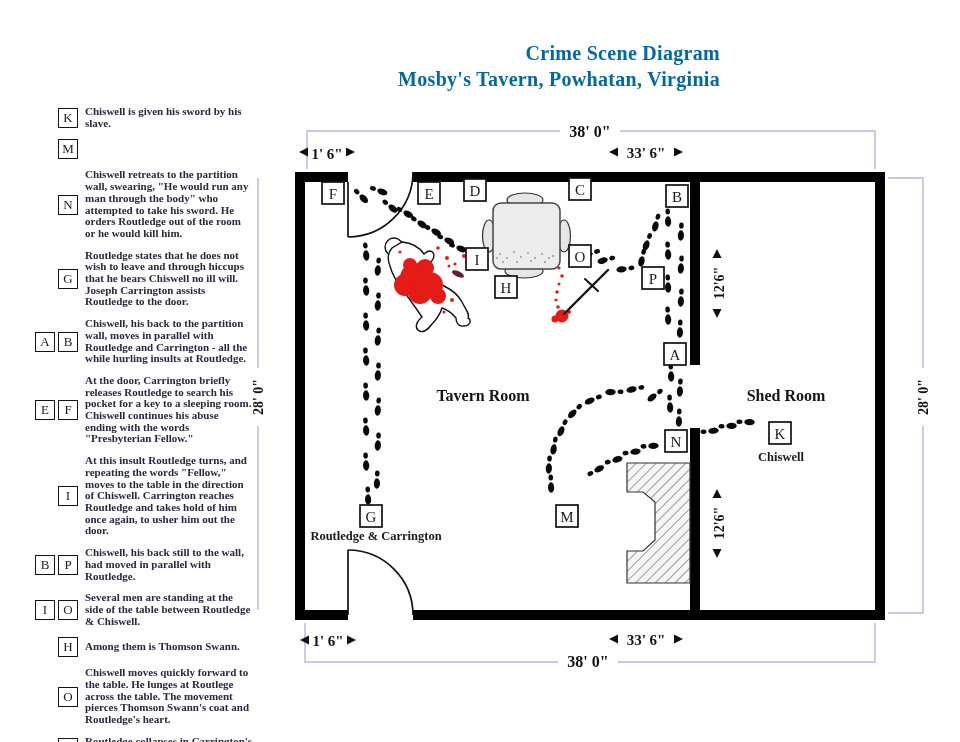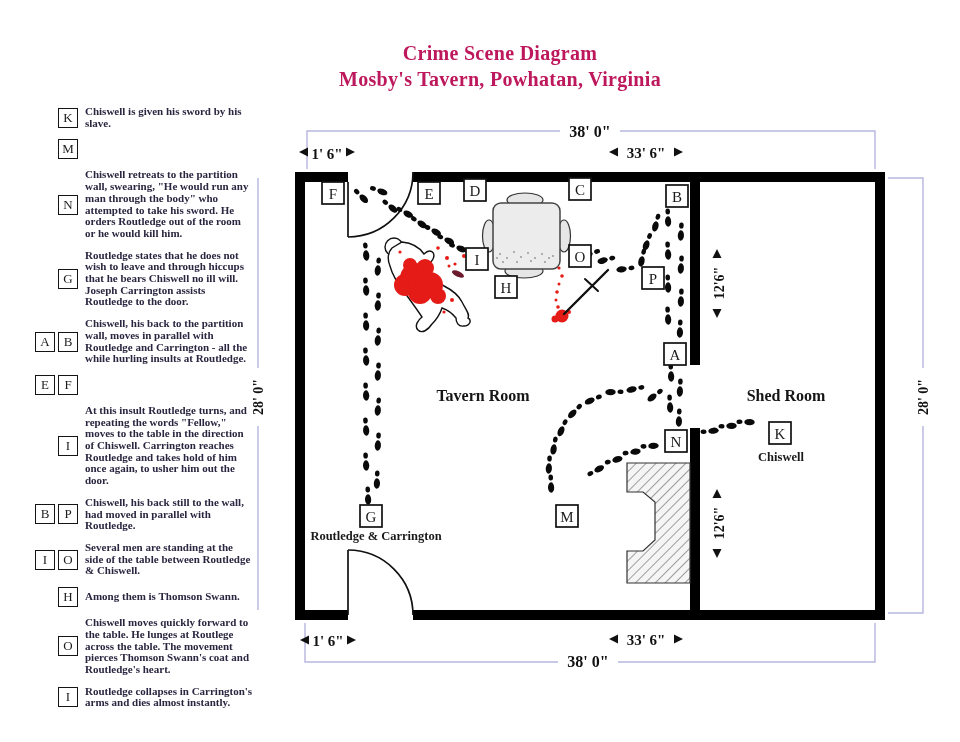--- a/index.html
+++ b/index.html
@@ -1,19 +1,19 @@
 <!DOCTYPE html>
 <html><head>
 <meta charset="utf-8">
 <style>
   html,body{margin:0;padding:0;background:#fff;}
   .page{position:relative;width:960px;height:742px;background:#ffffff;overflow:hidden;
         font-family:"Liberation Serif", serif;}
   
-  .title-block{position:absolute;left:280px;top:40px;width:440px;text-align:center;color:#be185d;}
+  .title-block{position:absolute;left:280px;top:40px;width:440px;text-align:right;color:#0369a1;}
   .title-line{display:block;font-size:20px;font-weight:bold;line-height:26px;letter-spacing:.3px;}
   
   .legend{position:absolute;left:28px;top:106px;width:232px;display:flex;flex-direction:column;gap:10px;}
   .legend-entry{display:flex;align-items:center;}
   .legend-letters{width:50px;min-width:50px;display:flex;justify-content:flex-end;gap:3px;padding-right:7px;}
   .letter-box{width:18px;height:18px;border:1.6px solid #141414;background:#fff;display:flex;
               align-items:center;justify-content:center;font-size:13px;color:#1c1c1c;}
   .legend-text{font-size:11px;line-height:11.7px;font-weight:bold;color:#2a2640;width:168px;}
   
   svg.plan{position:absolute;left:0;top:0;}
@@ -65,20 +65,21 @@
           <div class="letter-box">A</div>
           <div class="letter-box">B</div>
         </div>
         <div class="legend-text">Chiswell, his back to the partition wall, moves in parallel with Routledge and Carrington - all the while hurling insults at Routledge.</div>
       </div>
       <div class="legend-entry">
         <div class="legend-letters">
           <div class="letter-box">E</div>
           <div class="letter-box">F</div>
         </div>
+        <div class="legend-text">At the door, Carrington briefly releases Routledge to search his pocket for a key to a sleeping room. Chiswell continues his abuse ending with the words "Presbyterian Fellow."</div>
       </div>
       <div class="legend-entry">
         <div class="legend-letters">
           <div class="letter-box">I</div>
         </div>
         <div class="legend-text">At this insult Routledge turns, and repeating the words "Fellow," moves to the table in the direction of Chiswell. Carrington reaches Routledge and takes hold of him once again, to usher him out the door.</div>
       </div>
       <div class="legend-entry">
         <div class="legend-letters">
           <div class="letter-box">B</div>

